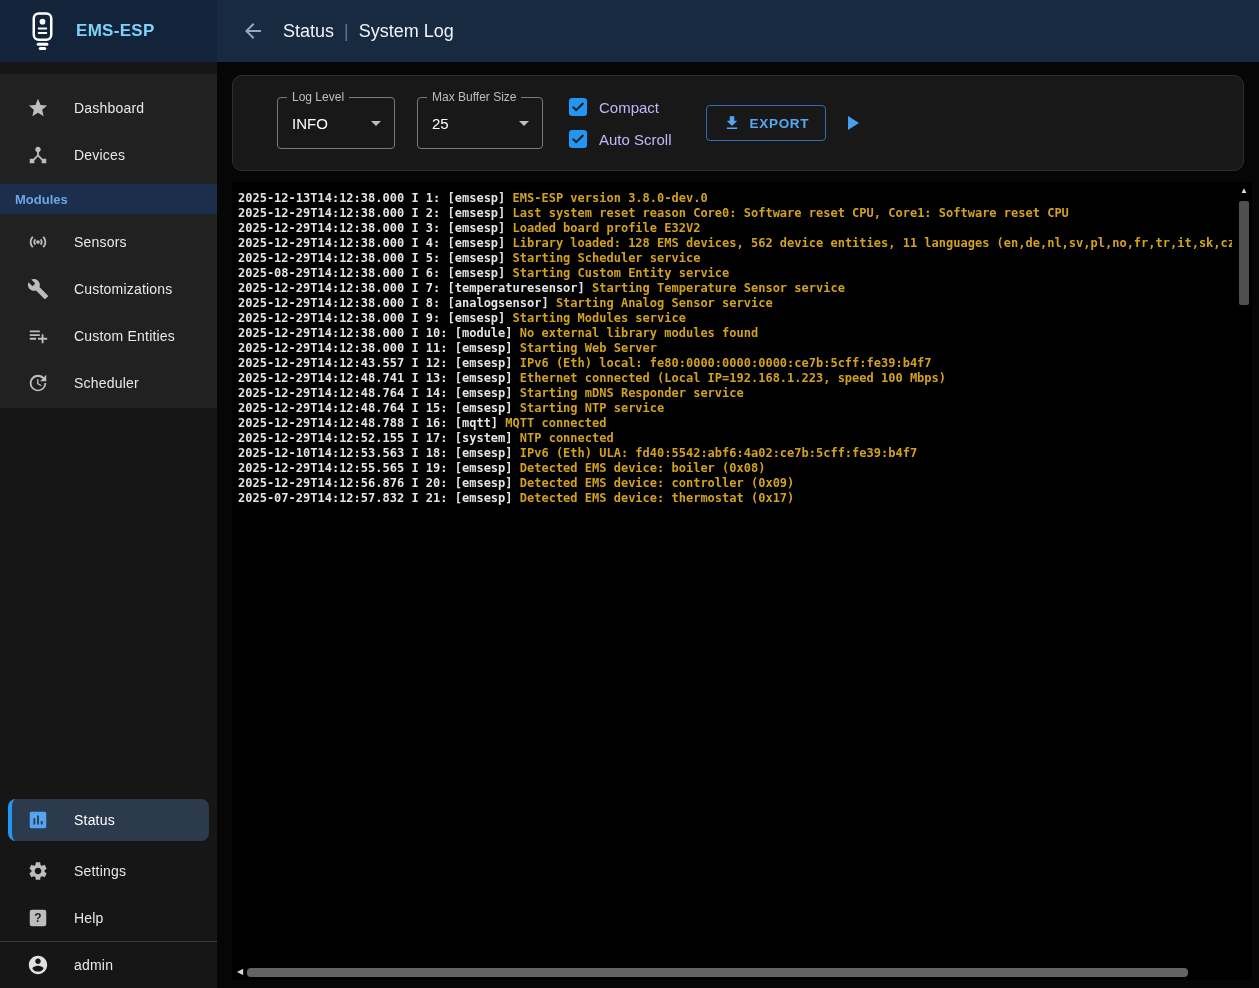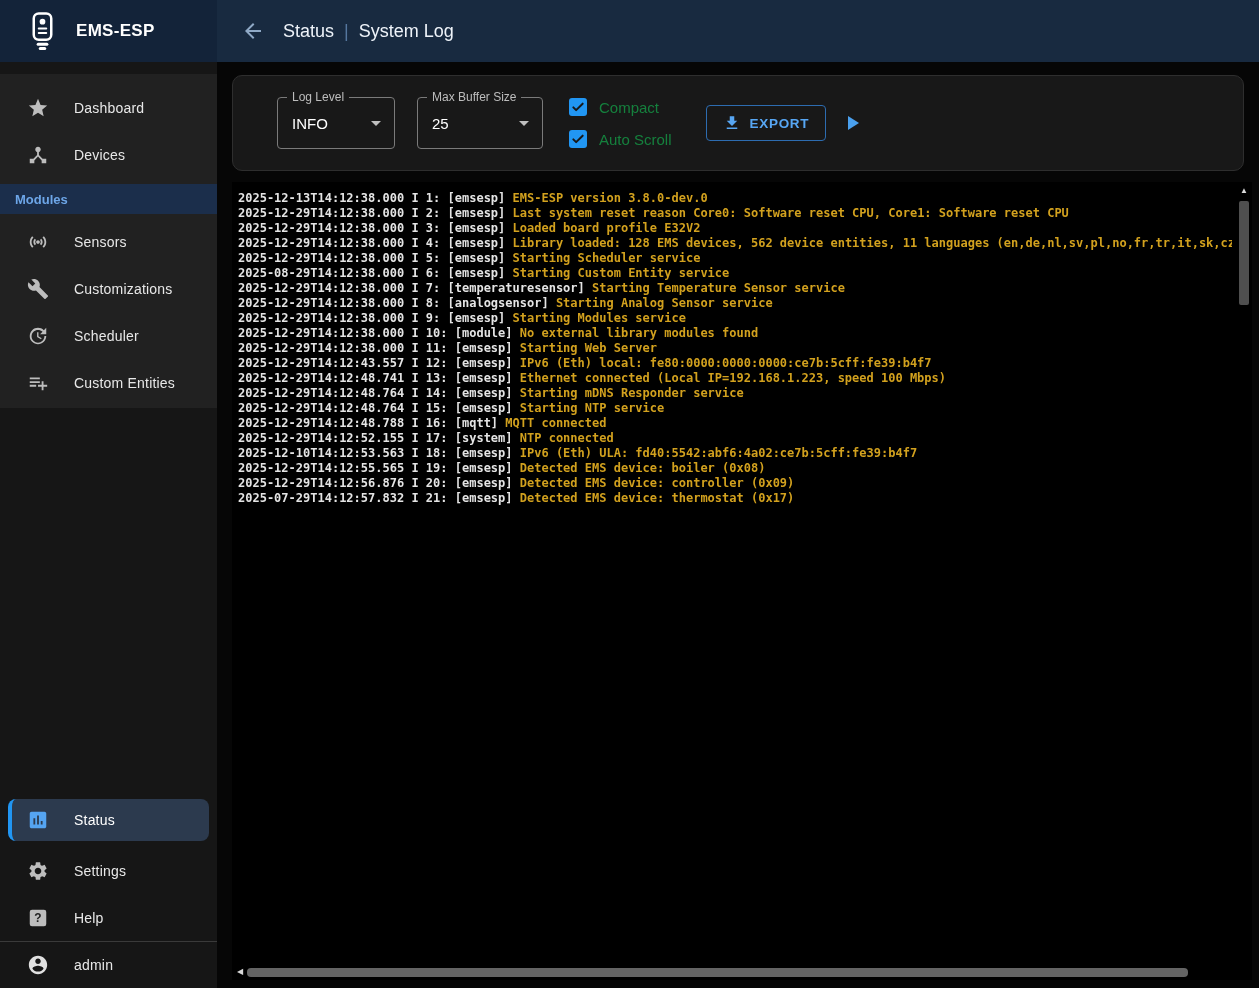--- a/index.html
+++ b/index.html
@@ -3,21 +3,21 @@
 <meta charset="utf-8">
 <style>
   html,body{margin:0;padding:0;background:#060606;}
   .app{position:relative;width:1259px;height:988px;background:#060606;font-family:"Liberation Sans",sans-serif;overflow:hidden;}
 
   
   .header{position:absolute;top:0;left:0;right:0;height:62px;background:#182a40;display:flex;align-items:center;z-index:3;}
   .header-brand{width:217px;height:100%;background:#132339;display:flex;align-items:center;gap:17px;padding-left:26px;box-sizing:border-box;flex:0 0 auto;}
   .brand-logo{width:33px;height:40px;display:inline-flex;}
   .brand-logo svg{width:100%;height:100%;}
-  .brand-title{color:#ffffff;font-size:17px;font-weight:700;letter-spacing:.3px;}
+  .brand-title{color:#7dd3fc;font-size:17px;font-weight:700;letter-spacing:.3px;}
   .back-button{margin-left:24px;width:24px;height:24px;color:#8fa9c6;cursor:pointer;display:inline-flex;}
   .back-button svg{width:100%;height:100%;fill:currentColor;}
   .breadcrumb{margin-left:18px;display:flex;align-items:center;gap:10px;font-size:18px;font-weight:500;color:#eef3f9;}
   .crumb-sep{color:#55779e;font-weight:400;}
 
   
   .sidebar{position:absolute;top:62px;left:0;width:217px;bottom:0;background:#161616;z-index:2;}
   .nav-upper{background:#212121;padding-top:10px;padding-bottom:2px;margin-top:12px;}
   .nav-item{height:47px;display:flex;align-items:center;padding-left:27px;gap:25px;cursor:pointer;box-sizing:border-box;}
   .nav-icon{width:22px;height:22px;color:#bdbdbd;flex:0 0 auto;display:inline-flex;}
@@ -38,21 +38,21 @@
   .sel-loglevel{width:118px;margin-right:22px;}
   .sel-buffer{width:126px;margin-right:26px;}
   .select-label{position:absolute;top:-8px;left:9px;background:#181818;padding:0 5px;font-size:12px;color:#bdbdbd;white-space:nowrap;}
   .select-value{color:#ffffff;font-size:15px;}
   .select-caret{width:24px;height:24px;color:#bfbfbf;display:inline-flex;}
   .select-caret svg{width:100%;height:100%;fill:currentColor;}
   .checks{display:flex;flex-direction:column;gap:14px;margin-right:34px;}
   .check-row{display:flex;align-items:center;gap:12px;cursor:pointer;}
   .checkbox{width:18px;height:18px;border-radius:3px;background:#2196f3;display:flex;align-items:center;justify-content:center;}
   .checkbox svg{width:16px;height:16px;}
-  .check-label{color:#15803d;font-size:15px;}
+  .check-label{color:#c4b5fd;font-size:15px;}
   .export-btn{height:36px;padding:0 16px;border:1px solid #2d6cb0;border-radius:4px;background:transparent;color:#57a6f3;font-size:13.5px;font-weight:600;letter-spacing:.7px;display:flex;align-items:center;gap:9px;cursor:pointer;margin-right:14px;font-family:inherit;}
   .export-btn .dl-ic{width:18px;height:18px;display:inline-flex;}
   .export-btn .dl-ic svg{width:100%;height:100%;fill:currentColor;}
   .play-btn{width:24px;height:24px;color:#4aa0ee;cursor:pointer;display:inline-flex;}
   .play-btn svg{width:100%;height:100%;fill:currentColor;}
 
   
   .console{position:absolute;top:120px;left:15px;right:7px;bottom:8px;background:#000000;}
   .log-lines{position:absolute;top:9px;left:6px;right:20px;bottom:20px;overflow:hidden;font-family:"DejaVu Sans Mono",monospace;font-size:12px;font-weight:700;line-height:15px;white-space:nowrap;}
   .log-line{height:15px;}
@@ -131,32 +131,32 @@
             <span class="nav-icon">
               <svg viewBox="0 0 24 24" fill="currentColor">
                 <path d="M22.7 19l-9.1-9.1c.9-2.3.4-5-1.5-6.9-2-2-5-2.4-7.4-1.3L9 6 6 9 1.6 4.7C.4 7.1.9 10.1 2.9 12.1c1.9 1.9 4.6 2.4 6.9 1.5l9.1 9.1c.4.4 1 .4 1.4 0l2.3-2.3c.5-.4.5-1.1.1-1.4z"></path>
               </svg>
             </span>
             <span class="nav-label">Customizations</span>
           </div>
           <div class="nav-item">
             <span class="nav-icon">
               <svg viewBox="0 0 24 24" fill="currentColor">
+                <path d="M14 10H3v2h11v-2zm0-4H3v2h11V6zm4 8v-4h-2v4h-4v2h4v4h2v-4h4v-2h-4zM3 16h7v-2H3v2z"></path>
+              </svg>
+            </span>
+            <span class="nav-label">Custom Entities</span>
+          </div>
+          <div class="nav-item">
+            <span class="nav-icon">
+              <svg viewBox="0 0 24 24" fill="currentColor">
                 <path d="M21 10.12h-6.78l2.74-2.74c-2.73-2.73-7.17-2.73-9.9 0s-2.73 7.17 0 9.9 7.17 2.73 9.9 0C18.32 15.92 19 14.08 19 12.1h2c0 1.98-.88 4.55-2.64 6.29-3.51 3.51-9.21 3.51-12.72 0s-3.51-9.21 0-12.72 9.19-3.51 12.7 0L21 3v7.12zM12.5 8v4.25l3.5 2.08-.72 1.21L11 13V8h1.5z"></path>
               </svg>
             </span>
             <span class="nav-label">Scheduler</span>
-          </div>
-          <div class="nav-item">
-            <span class="nav-icon">
-              <svg viewBox="0 0 24 24" fill="currentColor">
-                <path d="M14 10H3v2h11v-2zm0-4H3v2h11V6zm4 8v-4h-2v4h-4v2h4v4h2v-4h4v-2h-4zM3 16h7v-2H3v2z"></path>
-              </svg>
-            </span>
-            <span class="nav-label">Custom Entities</span>
           </div>
         </div>
     </div>
     <div class="nav-bottom">
       <div id="nav-bottom-items">
           <div class="nav-item selected">
             <span class="nav-icon">
               <svg viewBox="0 0 24 24" fill="currentColor">
                 <path d="M19 3H5c-1.1 0-2 .9-2 2v14c0 1.1.9 2 2 2h14c1.1 0 2-.9 2-2V5c0-1.1-.9-2-2-2zM9 17H7v-7h2v7zm4 0h-2V7h2v10zm4 0h-2v-4h2v4z"></path>
               </svg>

